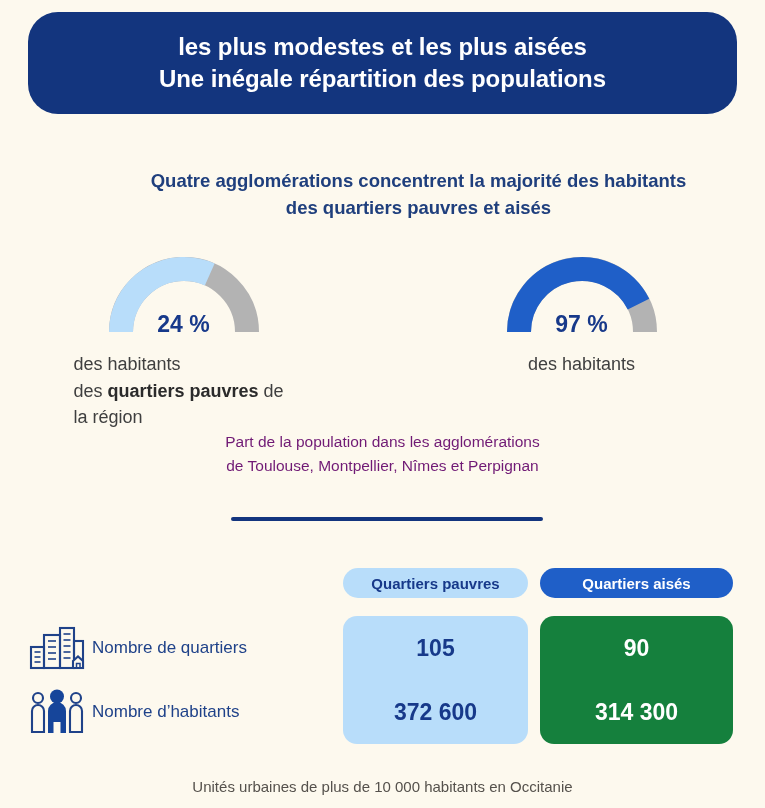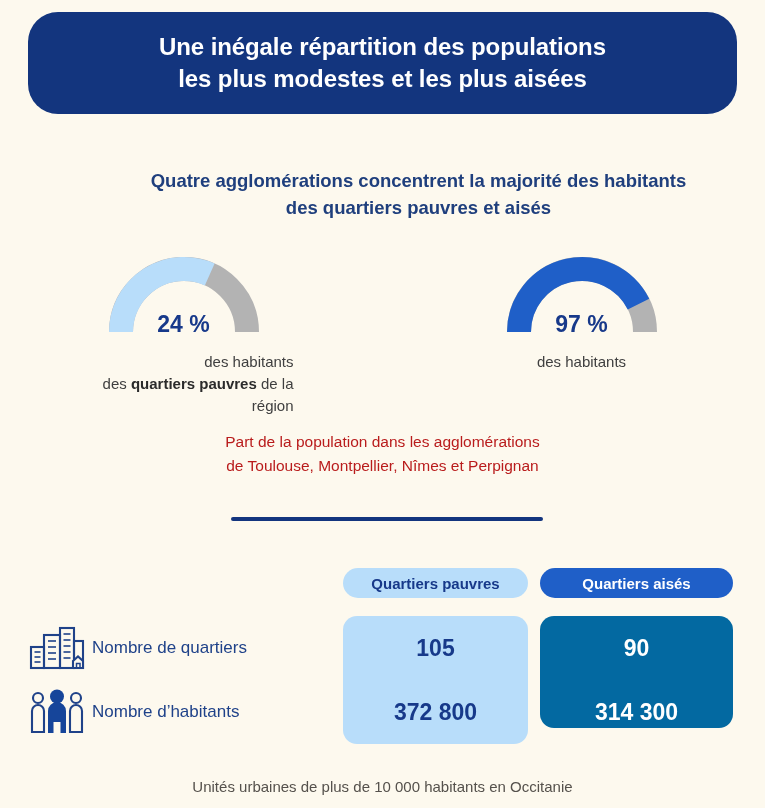--- a/index.html
+++ b/index.html
@@ -87,41 +87,41 @@
     left: 0;
     bottom: 2px;
     width: 150px;
     text-align: center;
     color: #17398a;
     font-size: 23px;
     font-weight: bold;
   }
   .gauge-caption {
     margin-top: 11px;
-    text-align: right;
+    text-align: left;
     color: #3f3f3f;
-    font-size: 15px;
+    font-size: 18px;
     line-height: 1.48;
   }
   .gauge-caption .line {
     display: block;
   }
   .gauge-caption b {
     font-weight: bold;
     color: #2b2b2b;
   }
 
   
   .gauge-note {
     position: absolute;
     left: 0;
     top: 430px;
     width: 765px;
     text-align: center;
-    color: #b91c1c;
+    color: #701a75;
     font-size: 15.5px;
     line-height: 1.52;
   }
   .gauge-note .line {
     display: block;
   }
 
   
   .divider {
     position: absolute;
@@ -177,22 +177,22 @@
   }
   .value-panel.light {
     left: 343px;
     width: 185px;
     height: 128px;
     background: #b8ddfa;
   }
   .value-panel.dark {
     left: 540px;
     width: 193px;
-    height: 112px;
-    background: #0369a1;
+    height: 128px;
+    background: #15803d;
   }
   .value-cell {
     height: 64px;
     display: flex;
     align-items: center;
     justify-content: center;
     font-size: 23px;
     font-weight: bold;
   }
   .value-panel.light .value-cell { color: #17398a; }
@@ -231,22 +231,22 @@
     text-align: center;
     color: #55514c;
     font-size: 15px;
   }
 </style>
 </head>
 <body>
 
 <div class="header-banner">
   <div class="header-title">
+    <span class="line">les plus modestes et les plus aisées</span>
     <span class="line">Une inégale répartition des populations</span>
-    <span class="line">les plus modestes et les plus aisées</span>
   </div>
 </div>
 
 <div class="section-subtitle">
   <span class="line">Quatre agglomérations concentrent la majorité des habitants</span>
   <span class="line">des quartiers pauvres et aisés</span>
 </div>
 
 <div class="gauges">
 
@@ -334,21 +334,21 @@
           <path d="M 19 22 a 9 9 0 0 1 18 0 L 37 44 L 31.5 44 L 31.5 33 L 24.5 33 L 24.5 44 L 19 44 Z" fill="#16459a"></path>
         </svg>
       </div>
       <div class="row-text">Nombre d’habitants</div>
     </div>
 
   </div>
 
   <div class="value-panel light">
     <div class="value-cell">105</div>
-    <div class="value-cell">372 800</div>
+    <div class="value-cell">372 600</div>
   </div>
 
   <div class="value-panel dark">
     <div class="value-cell">90</div>
     <div class="value-cell">314 300</div>
   </div>
 
 </div>
 
 <div class="footer-note">Unités urbaines de plus de 10 000 habitants en Occitanie</div>

